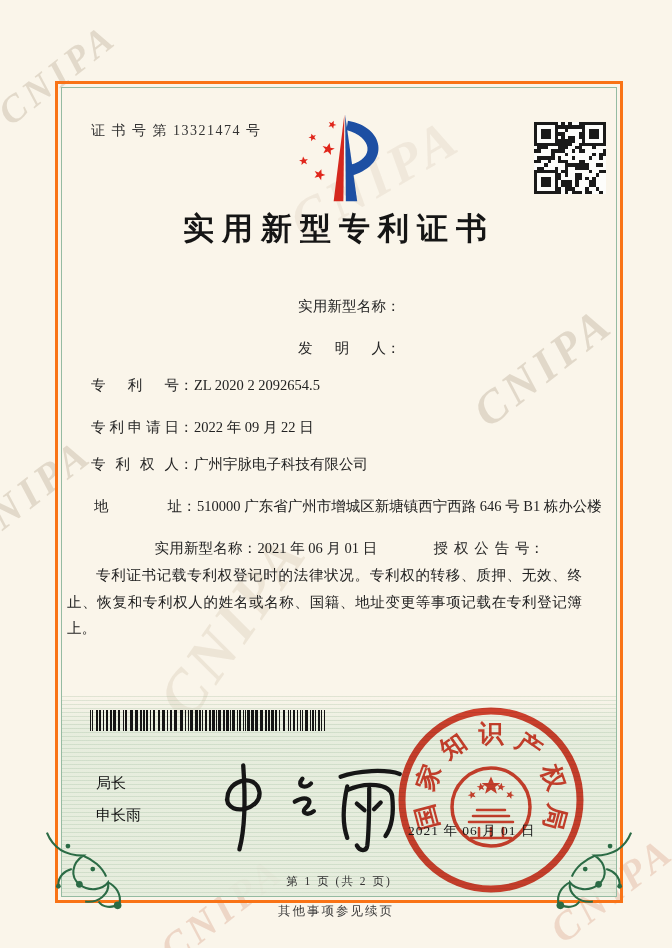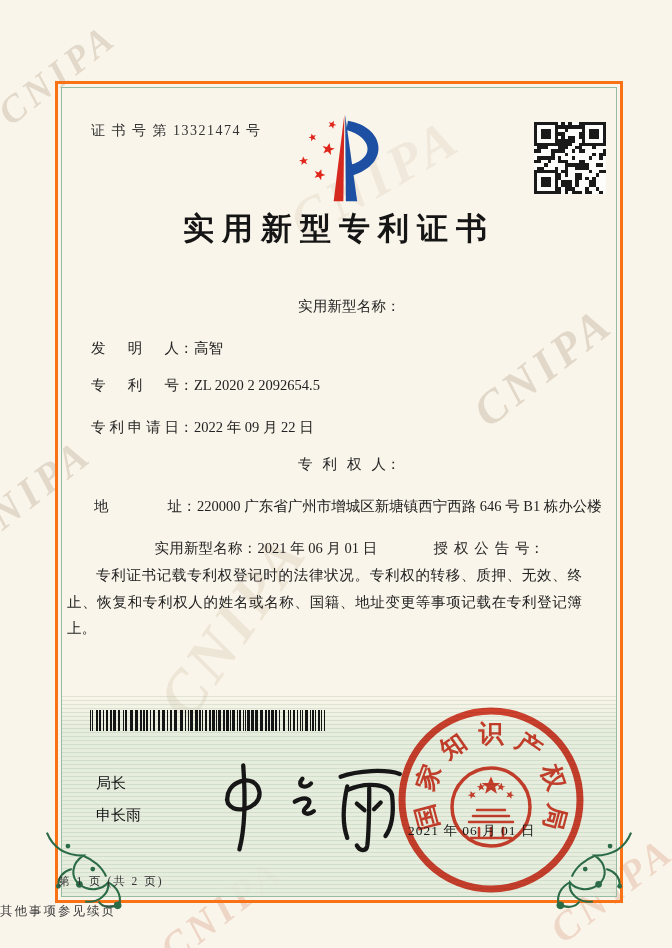--- a/index.html
+++ b/index.html
@@ -56,22 +56,22 @@
   }
   .body-text p{margin:0;text-indent:2em;}
   
   .barcode{position:absolute;left:32px;top:626px;width:238px;height:21px;z-index:2;}
   .director-title{position:absolute;left:38px;top:690px;font-family:Liberation Serif, serif;font-size:15px;color:#111;z-index:2;}
   .director-name{position:absolute;left:38px;top:722px;font-family:"Liberation Sans","DejaVu Sans",sans-serif;font-size:15px;color:#111;z-index:2;}
   .signature{position:absolute;left:138px;top:668px;width:230px;height:105px;z-index:3;}
   .seal{position:absolute;left:333px;top:616px;width:200px;height:200px;z-index:3;opacity:.93;mix-blend-mode:multiply;}
   .seal-char{font-family:"Liberation Sans","DejaVu Sans",sans-serif;font-size:25px;font-weight:700;fill:#d63320;}
   .seal-date{position:absolute;left:350px;top:738px;width:200px;font-size:13.5px;letter-spacing:1px;color:#1a1a1a;z-index:4;}
-  .page-num{position:absolute;left:0;right:0;top:790px;text-align:left;font-size:11.5px;letter-spacing:2px;color:#333;z-index:2;}
-  .foot-note{position:absolute;left:0;right:0;top:903px;text-align:left;font-size:12.5px;letter-spacing:2px;color:#3c3c3c;z-index:2;}
+  .page-num{position:absolute;left:0;right:0;top:790px;text-align:center;font-size:11.5px;letter-spacing:2px;color:#333;z-index:2;}
+  .foot-note{position:absolute;left:0;right:0;top:903px;text-align:center;font-size:12.5px;letter-spacing:2px;color:#3c3c3c;z-index:2;}
 </style>
 </head>
 <body>
 
 <span class="wm" style="left:-12px;top:52px;font-size:38px;">CNIPA</span>
 <span class="wm" style="left:462px;top:340px;font-size:46px;color:rgba(196,182,162,.45);">CNIPA</span>
 <span class="wm" style="left:-48px;top:470px;font-size:42px;">CNIPA</span>
 <span class="wm" style="left:128px;top:590px;font-size:62px;color:rgba(208,192,170,.30);transform:rotate(-55deg);">CNIPA</span>
 <span class="wm" style="left:150px;top:886px;font-size:40px;color:rgba(224,180,158,.48);">CNIPA</span>
 <span class="wm" style="left:540px;top:866px;font-size:40px;color:rgba(224,180,158,.45);">CNIPA</span>
@@ -274,40 +274,40 @@
   <div class="title">实用新型专利证书</div>
 
   <div class="fields">
     <div class="frow" style="top:0px">
       <span class="flabel">实用新型名称</span>
         <span class="fcolon">：</span>
     </div>
     <div class="frow" style="top:42px">
       <span class="flabel">发明人</span>
         <span class="fcolon">：</span>
-      <span class="fvalue">高智</span>
     </div>
     <div class="frow" style="top:79px">
       <span class="flabel">专利号</span>
         <span class="fcolon">：</span>
       <span class="fvalue">ZL 2020 2 2092654.5</span>
     </div>
     <div class="frow" style="top:121px">
       <span class="flabel">专利申请日</span>
         <span class="fcolon">：</span>
       <span class="fvalue">2022 年 09 月 22 日</span>
     </div>
     <div class="frow" style="top:158px">
       <span class="flabel">专利权人</span>
         <span class="fcolon">：</span>
+      <span class="fvalue">广州宇脉电子科技有限公司</span>
     </div>
     <div class="frow" style="top:200px">
       <span class="flabel">地址</span>
         <span class="fcolon">：</span>
-      <span class="fvalue" style="max-width:408px;">220000 广东省广州市增城区新塘镇西宁西路 646 号 B1 栋办公楼</span>
+      <span class="fvalue" style="max-width:408px;">510000 广东省广州市增城区新塘镇西宁西路 646 号 B1 栋办公楼</span>
     </div>
     <div class="frow" style="top:242px">
       <span class="flabel">实用新型名称</span>
         <span class="fcolon">：</span>
       <span class="fvalue fixed" style="width:150px;">2021 年 06 月 01 日</span>
       <span class="flabel w2" style="margin-left:26px;">授权公告号</span>
         <span class="fcolon">：</span>
     </div>
   </div>
 

